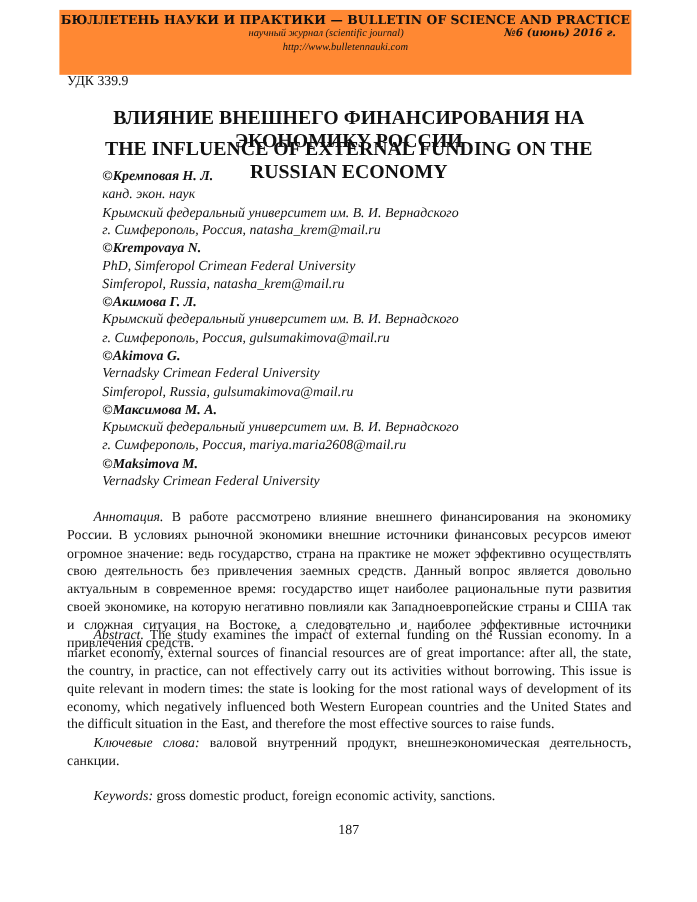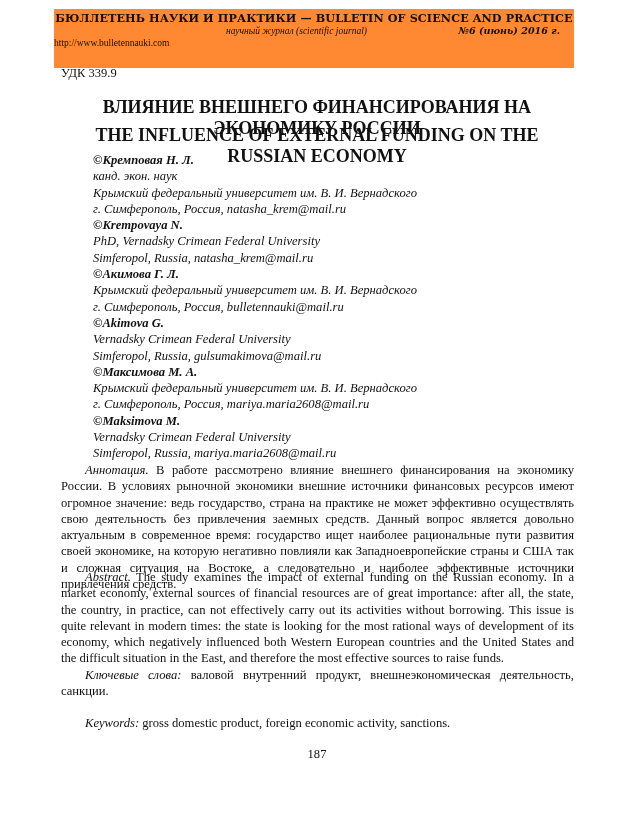--- a/index.html
+++ b/index.html
@@ -11,21 +11,21 @@
       position: absolute; left: 54px; top: 9px; width: 520px; height: 59px;
       background: #ff8833; box-sizing: border-box; padding-top: 2px;
     }
     .banner-title {
       text-align: center; font-weight: bold; font-size: 12.2px; letter-spacing: 0.1px;
       line-height: 14px; font-family: "DejaVu Serif", serif; font-size: 11.2px;
     }
     .banner-row2 { position: relative; height: 12px; font-style: italic; font-size: 9.5px; line-height: 12px; padding-left: 21px; }
     .banner-sub { position: absolute; left: 172px; }
     .banner-issue { position: absolute; right: 14px; font-weight: bold; font-size: 10.5px; font-family: "DejaVu Serif", serif; font-size: 9.6px; }
-    .banner-url { text-align: left; font-size: 9.5px; line-height: 12px; }
+    .banner-url { text-align: center; font-style: italic; font-size: 9.5px; line-height: 12px; }
 
     .udk { position: absolute; left: 61px; top: 66px; font-size: 12.5px; }
     .title-ru, .title-en {
       position: absolute; left: 54px; width: 526px; text-align: center;
       font-weight: bold; font-size: 18px;
     }
     .title-ru { top: 97px; }
     .title-en { top: 125px; }
 
     .authors {
@@ -65,42 +65,41 @@
 
 <div class="authors">
   <div>
     <div class="name">©Кремповая Н. Л.</div>
     <div>канд. экон. наук</div>
     <div>Крымский федеральный университет им. В. И. Вернадского</div>
     <div>г. Симферополь, Россия, natasha_krem@mail.ru</div>
   </div>
   <div>
     <div class="name">©Krempovaya N.</div>
-    <div>PhD, Vernadsky Crimean Federal University</div>
+    <div>PhD, Simferopol Crimean Federal University</div>
     <div>Simferopol, Russia, natasha_krem@mail.ru</div>
   </div>
   <div>
     <div class="name">©Акимова Г. Л.</div>
     <div>Крымский федеральный университет им. В. И. Вернадского</div>
-    <div>г. Симферополь, Россия, bulletennauki@mail.ru</div>
+    <div>г. Симферополь, Россия, gulsumakimova@mail.ru</div>
   </div>
   <div>
     <div class="name">©Akimova G.</div>
     <div>Vernadsky Crimean Federal University</div>
     <div>Simferopol, Russia, gulsumakimova@mail.ru</div>
   </div>
   <div>
     <div class="name">©Максимова М. А.</div>
     <div>Крымский федеральный университет им. В. И. Вернадского</div>
     <div>г. Симферополь, Россия, mariya.maria2608@mail.ru</div>
   </div>
   <div>
     <div class="name">©Maksimova M.</div>
     <div>Vernadsky Crimean Federal University</div>
-    <div>Simferopol, Russia, mariya.maria2608@mail.ru</div>
   </div>
 </div>
 
 <div class="para annot"><span class="indent"></span><span class="lead">Аннотация.</span><span> В работе рассмотрено влияние внешнего финансирования на экономику России. В условиях рыночной экономики внешние источники финансовых ресурсов  имеют огромное значение: ведь государство, страна на практике не может эффективно осуществлять свою  деятельность без привлечения заемных средств. Данный вопрос является довольно актуальным в современное время: государство ищет  наиболее рациональные пути развития своей экономике, на которую негативно повлияли как Западноевропейские страны и США так и сложная  ситуация на Востоке, а следовательно и наиболее эффективные источники привлечения средств.</span></div>
 
 <div class="para abstract"><span class="indent"></span><span class="lead">Abstract.</span><span> The study examines the impact of external funding on the Russian economy. In a market economy, external sources of financial resources are of great importance: after all, the state, the country, in practice, can not effectively carry out its activities without borrowing. This issue is quite relevant in modern times: the state is looking for the most rational ways of development of its economy, which negatively influenced both Western European countries and the United States and the difficult situation in the East, and therefore the most effective sources to raise funds.</span></div>
 
 <div class="para kw-ru"><span class="indent"></span><span class="lead">Ключевые слова:</span><span> валовой  внутренний продукт, внешнеэкономическая деятельность, санкции.</span></div>
 
 <div class="para kw-en"><span class="indent"></span><span class="lead">Keywords:</span><span> gross domestic product, foreign economic activity, sanctions.</span></div>

